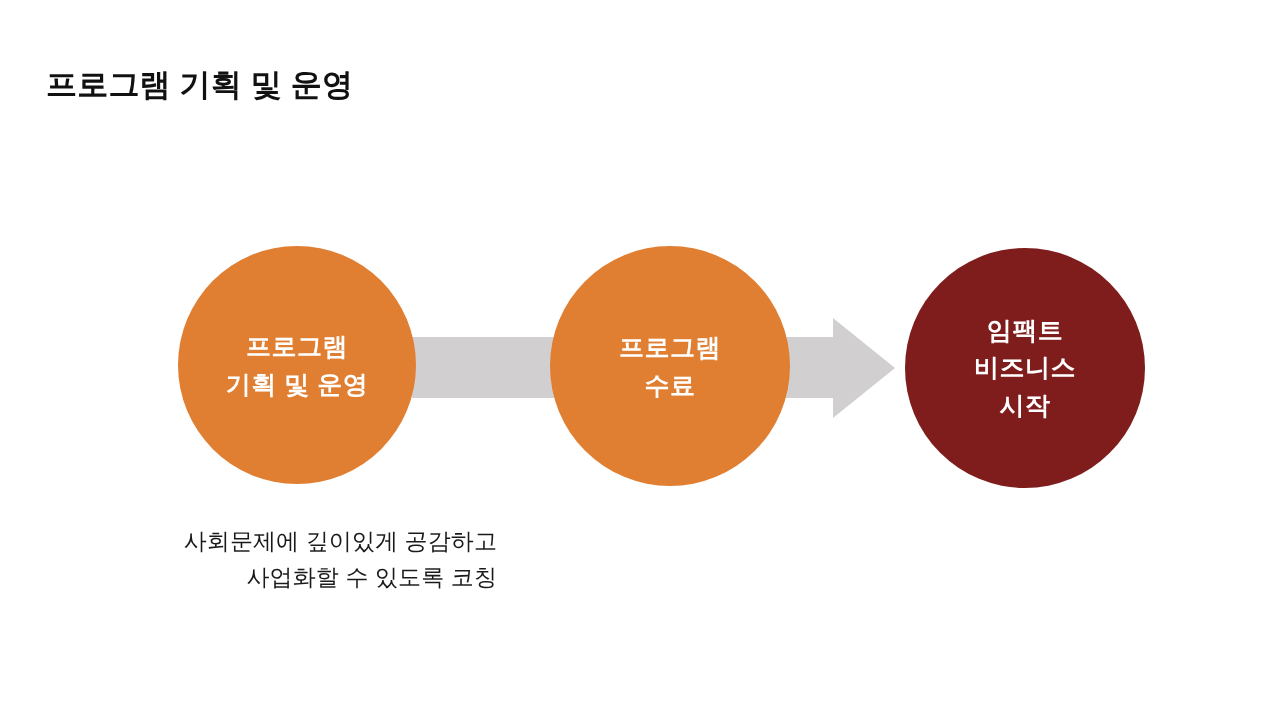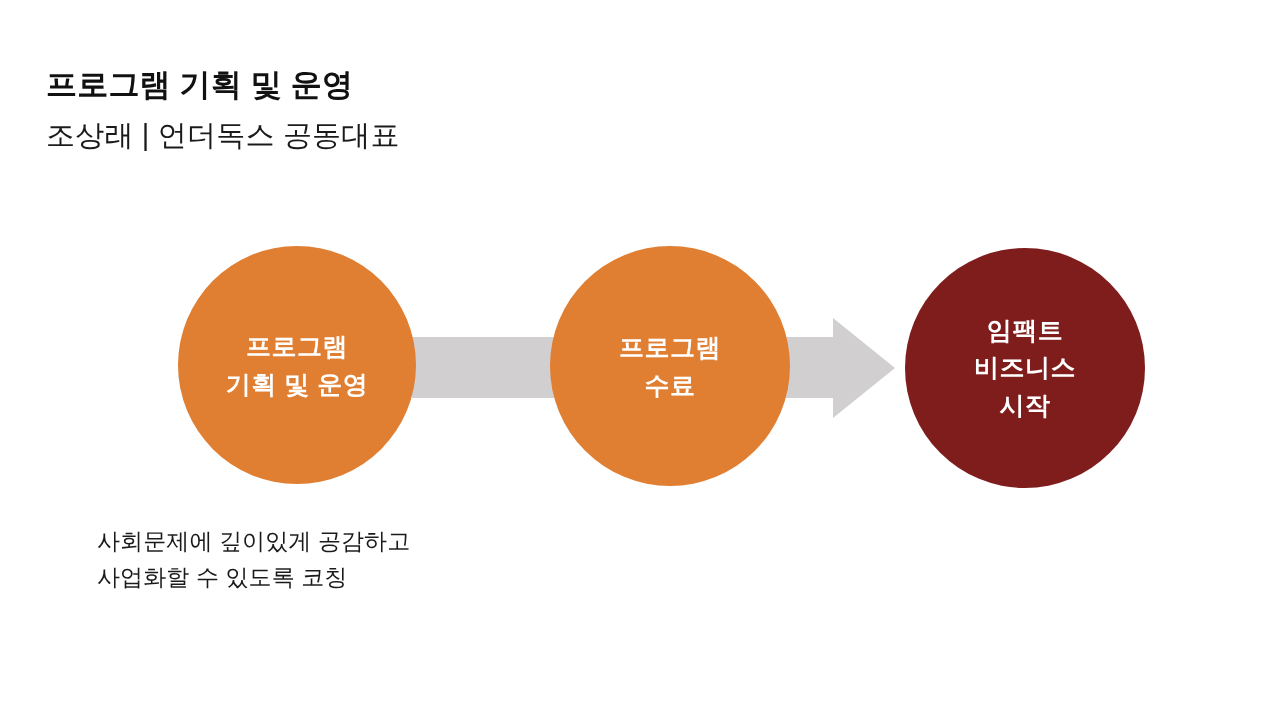--- a/index.html
+++ b/index.html
@@ -91,39 +91,38 @@
 
   .node-1 { left: 178px; top: 246px; width: 238px; height: 238px; }
   .node-2 { left: 550px; top: 246px; width: 240px; height: 240px; }
   .node-3 { left: 905px; top: 248px; width: 240px; height: 240px; }
 
   .node-3 .node-label { line-height: 1.5; }
 
   
   .caption {
     position: absolute;
-    text-align: left;
+    text-align: right;
     font-size: 23px;
     line-height: 1.55;
     color: #1a1a1a;
     white-space: pre-line;
     letter-spacing: 0.1px;
   }
   .caption-1 { left: 97px; top: 524px; width: 400px; }
   .caption-2 { left: 480px; top: 524px; width: 380px; }
   .caption-3 { left: 845px; top: 524px; width: 360px; }
 </style>
 </head>
 <body>
 
 <div class="slide">
 
   <div class="header">
     <h1 class="slide-title">프로그램 기획 및 운영</h1>
-    <div class="slide-subtitle">조상래 | 언더독스 공동대표</div>
   </div>
 
   <div class="diagram">
 
     <svg class="arrow-layer" viewBox="0 0 1280 720" width="1280" height="720" aria-hidden="true">
       <polygon points="412,337 833,337 833,318 895,368 833,418 833,398 412,398" fill="#D1CFCF"></polygon>
     </svg>
 
     <div class="node node-1" style="background:#E07E31;">
       <div class="node-label">프로그램

